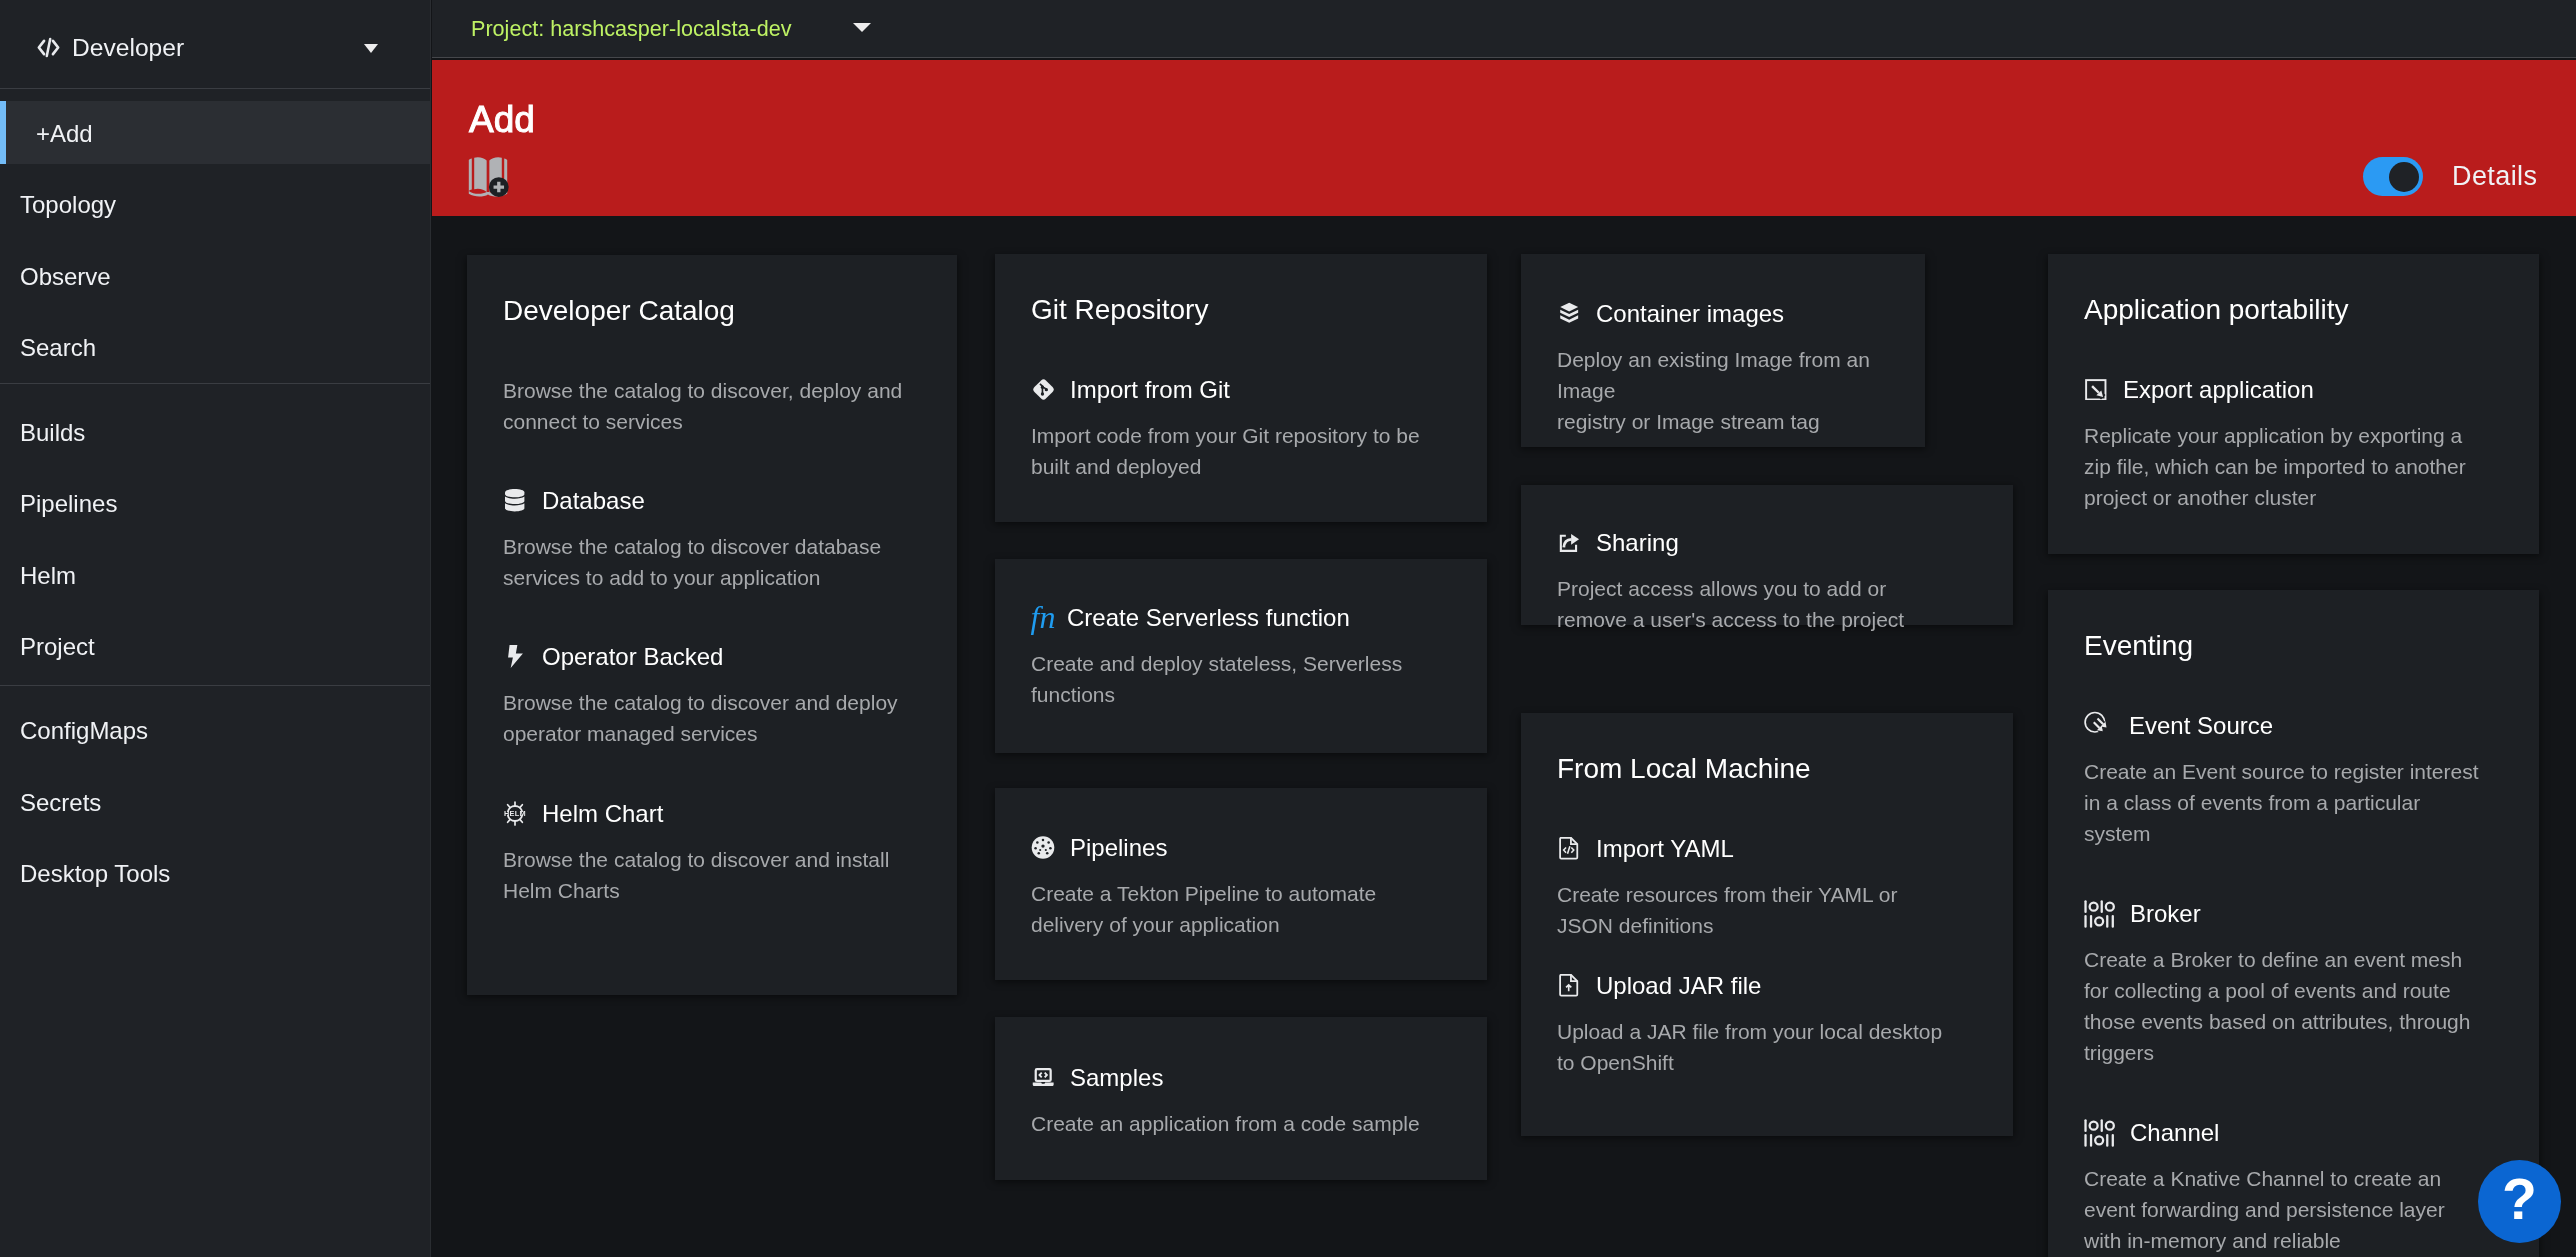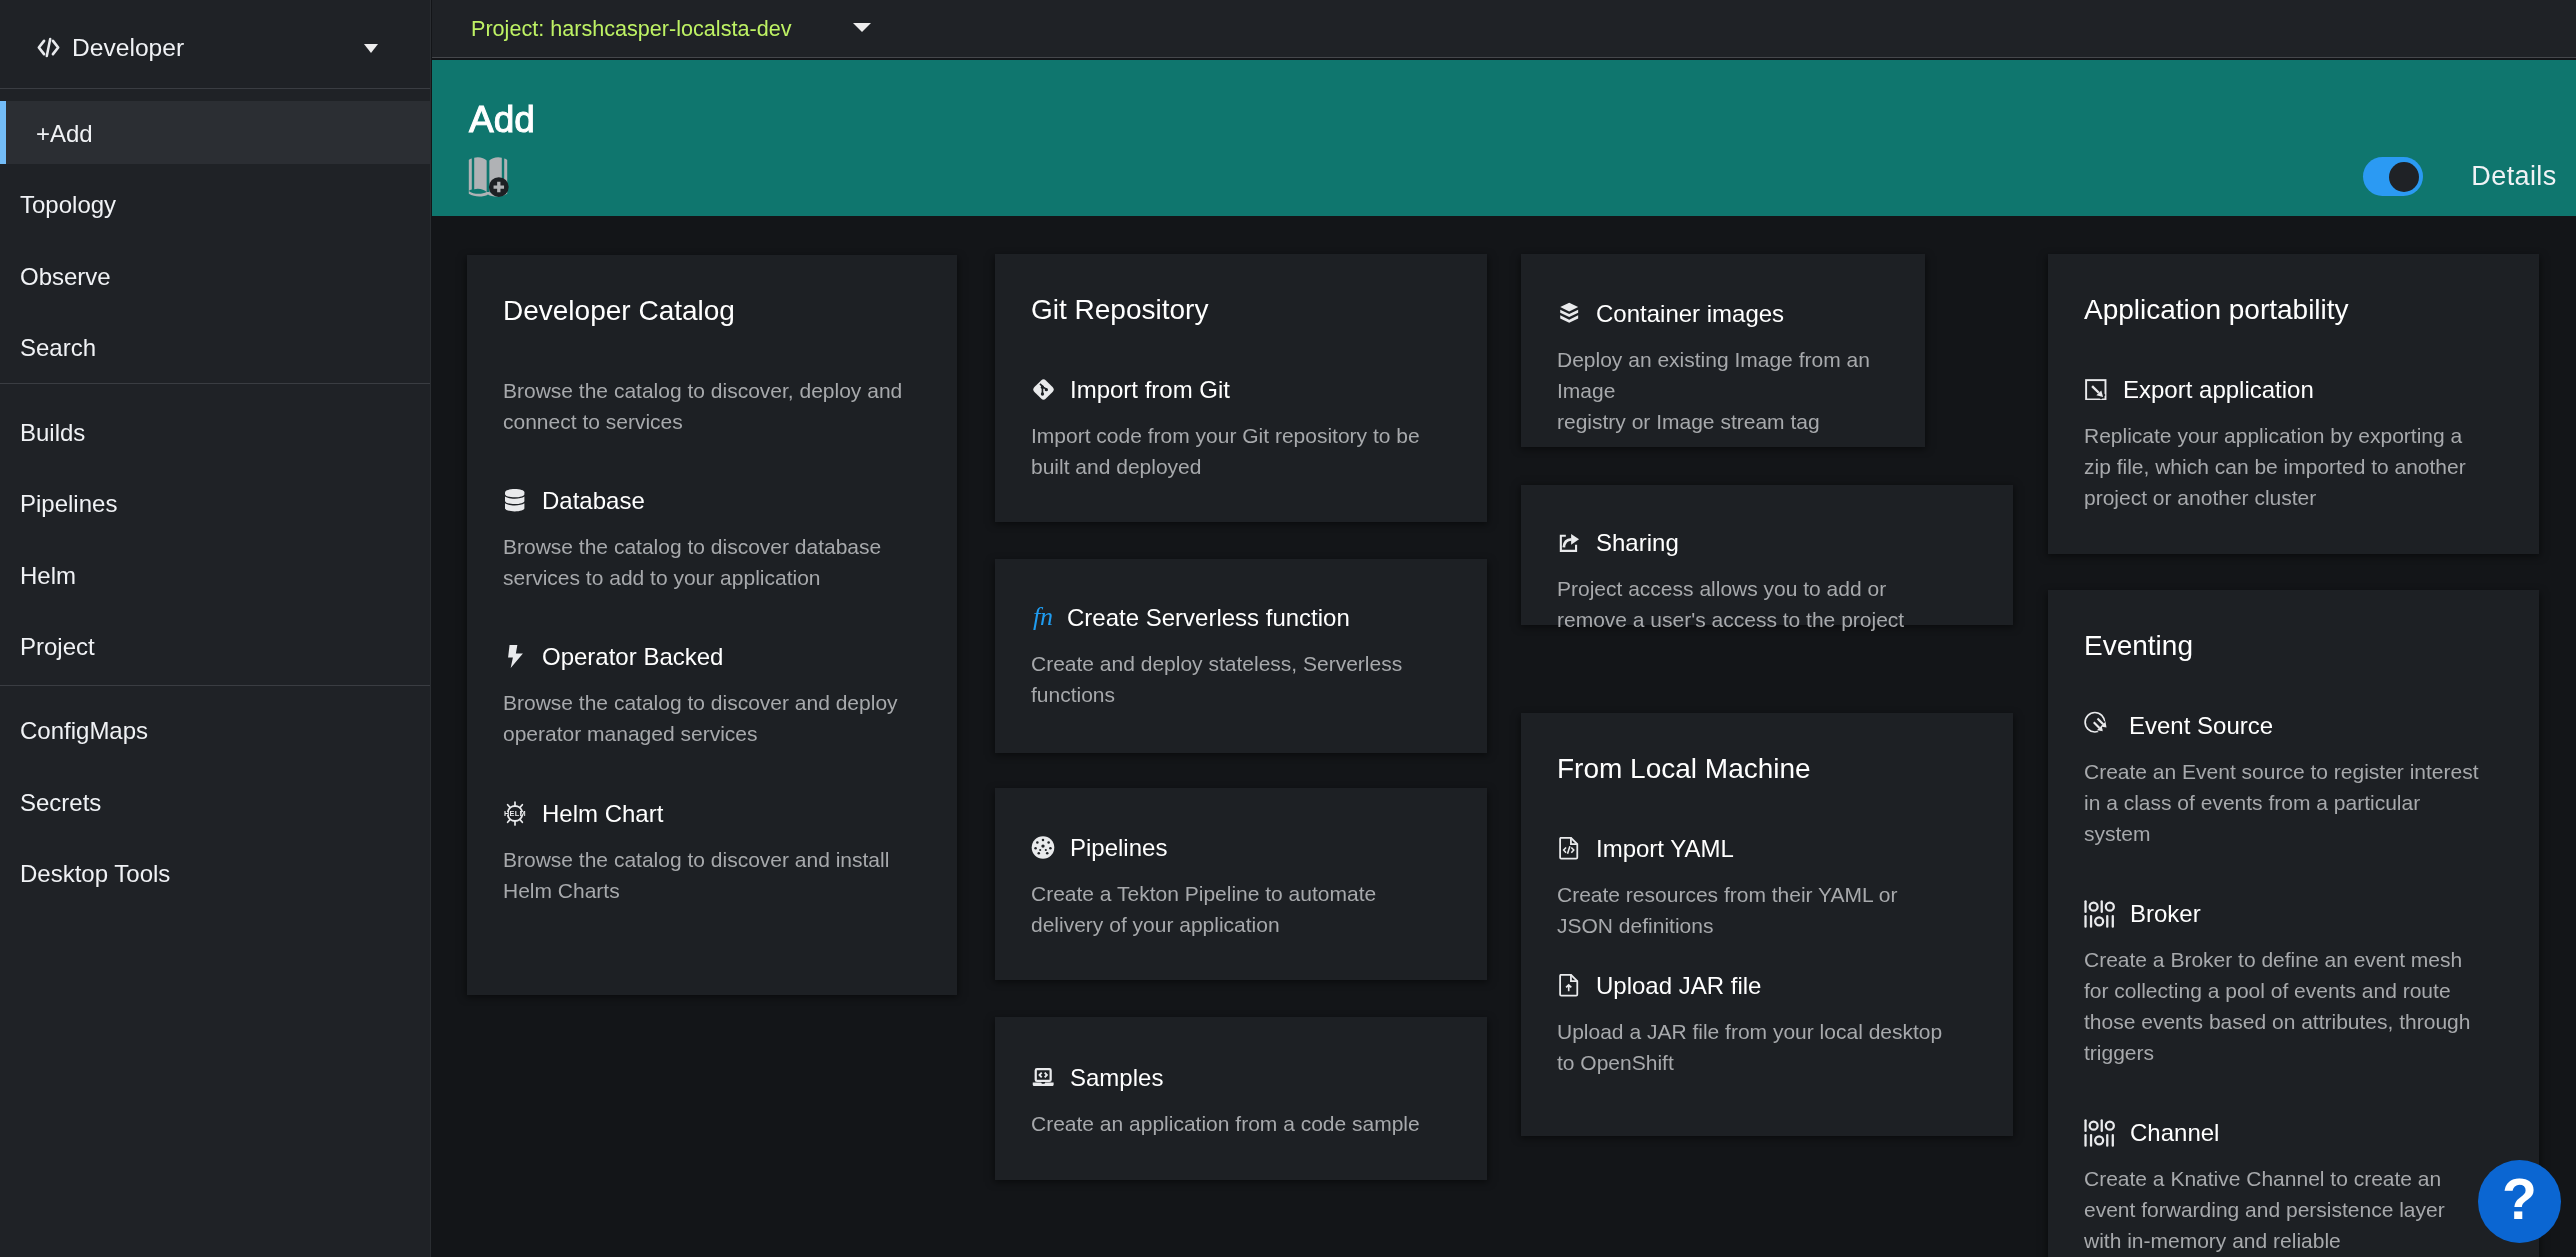--- a/index.html
+++ b/index.html
@@ -15,21 +15,21 @@
 .navitem { position:relative; display:block; height:63px; line-height:65px; margin-bottom:8.2px; padding-left:20px; font-size:24px; color:#f0f2f5; }
 .navitem.active { background:#2b2e33; border-left:6px solid #73bcf7; padding-left:30px; }
 .navdiv { height:1.5px; background:#3a3d42; margin:0; }
 
 
 #projbar { position:absolute; left:432px; top:0; width:2144px; height:58px; background:#1f2226; border-bottom:1.5px solid #45474b; }
 #projbar .ptext { position:absolute; left:39px; top:0; font-size:21.6px; line-height:58px; color:#bef264; }
 #projbar .caret { position:absolute; left:421px; top:23px; width:0; height:0; border-left:9.7px solid transparent; border-right:9.7px solid transparent; border-top:9.7px solid #ededed; }
 
 
-#pagehead { position:absolute; left:432px; top:60px; width:2144px; height:157px; background:#0f766e;text-align:center; }
+#pagehead { position:absolute; left:432px; top:60px; width:2144px; height:157px; background:#b91c1c; }
 #pagehead h1 { position:absolute; left:37px; top:39px; font-size:37px; font-weight:400; -webkit-text-stroke:1px #fff; color:#fff; }
 #pagehead .bookicon { position:absolute; left:35px; top:95px; }
 #toggle { position:absolute; left:1931px; top:97px; width:60px; height:39px; border-radius:19.4px; background:#2b9af3; }
 #toggle .knob { position:absolute; right:4.5px; top:4.5px; width:30px; height:30px; border-radius:50%; background:#1f2226; }
 #detailslbl { position:absolute; left:2020px; top:84px; font-size:27px; letter-spacing:0.4px; color:#f0f2f5; line-height:64px; height:64px; }
 
 
 #content { position:absolute; left:432px; top:216px; width:2144px; height:1041px; background:#131518; }
 .card { position:absolute; background:#1d2024; box-shadow:0 2.2px 7.5px 0.7px rgba(0,0,0,0.5); padding:0 36px; }
 .ctitle { font-size:28px; font-weight:500; line-height:39px; color:#fff; }
@@ -156,21 +156,21 @@
           </g>
         </svg>
       </span>Import from Git</div>
       <div class="idesc">Import code from your Git repository to be<br>built and deployed</div>
     </div>
   </div>
 
   <div class="card" style="left:563px; top:343px; width:492px; height:194px; padding-top:43px;">
     <div class="item">
       <div class="ilabel"><span class="ico" style="margin-right:12px;">
-            <span style="font-size:26px; font-style:italic; font-weight:400; color:#1f9cf0; font-family:'Liberation Serif',serif; line-height:30px; display:inline-block; transform:translateY(-0.7px);">fn</span>
+            <span style="font-size:32px; font-style:italic; font-weight:400; color:#1f9cf0; font-family:'Liberation Serif',serif; line-height:30px; display:inline-block; transform:translateY(-0.7px);">fn</span>
           </span>Create Serverless function</div>
       <div class="idesc">Create and deploy stateless, Serverless<br>functions</div>
     </div>
   </div>
 
   <div class="card" style="left:563px; top:572px; width:492px; height:192px; padding-top:44px;">
     <div class="item">
       <div class="ilabel"><span class="ico">
         <svg width="25" height="25" viewBox="0 0 34 34">
           <circle cx="17" cy="17" r="16" fill="#e9eaec"></circle>

